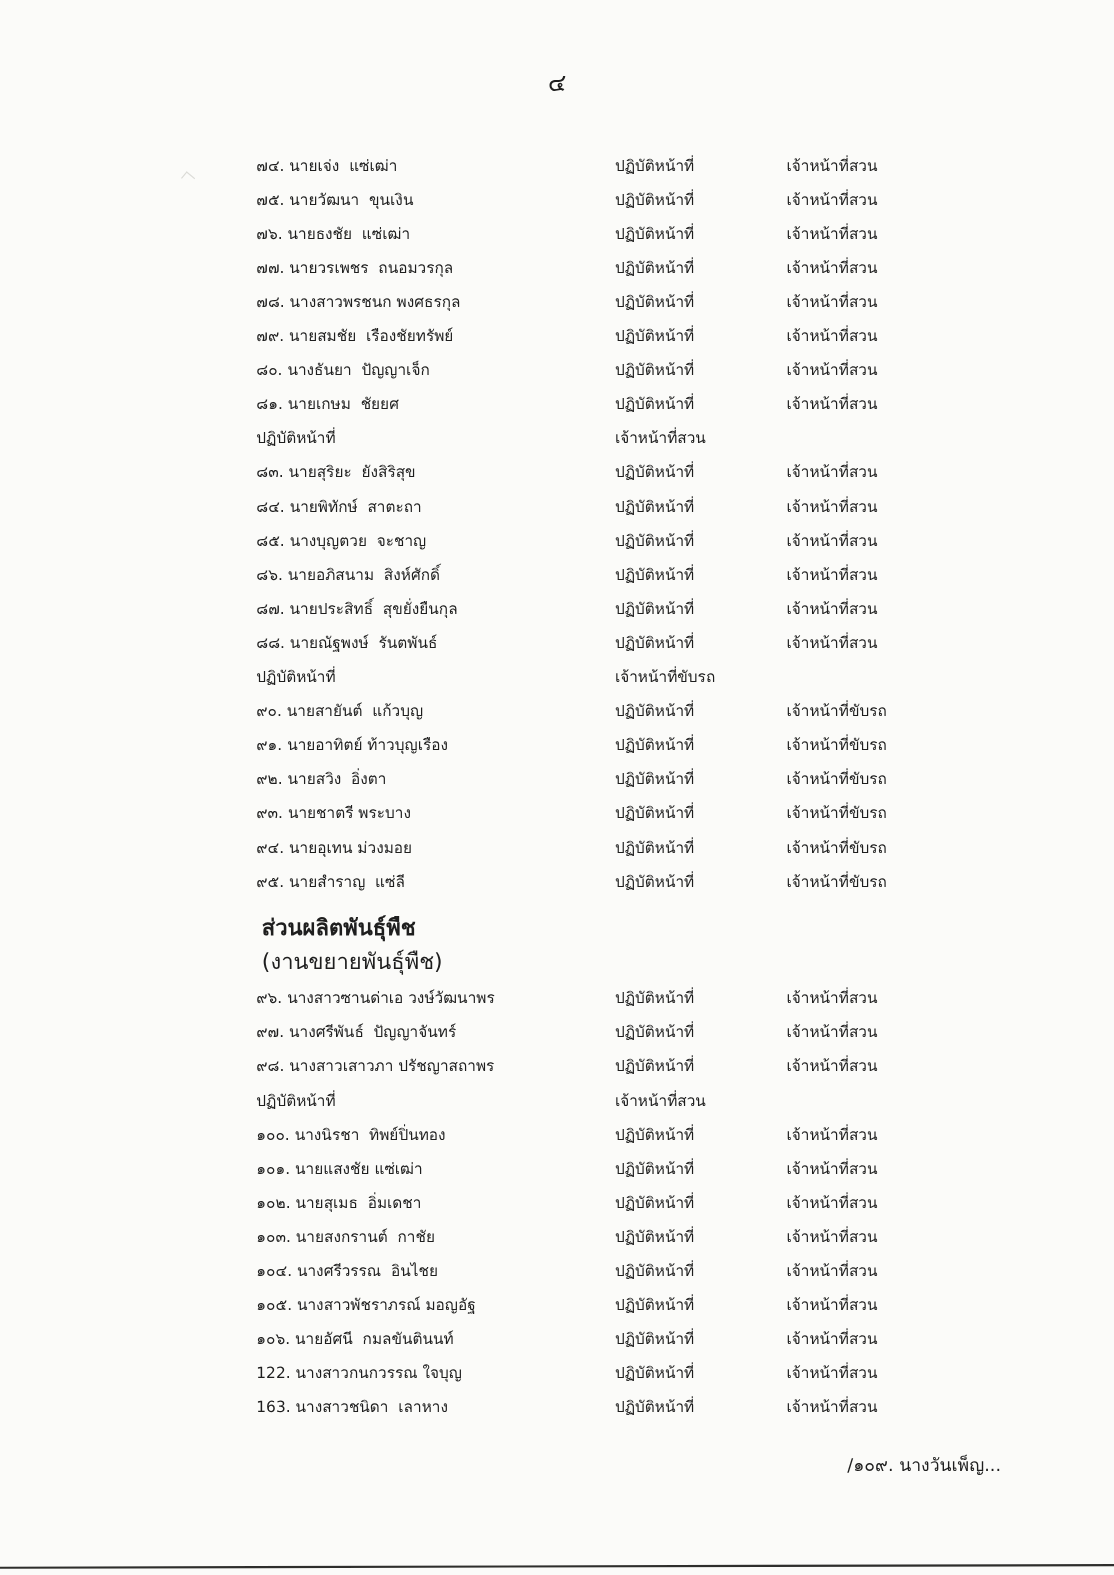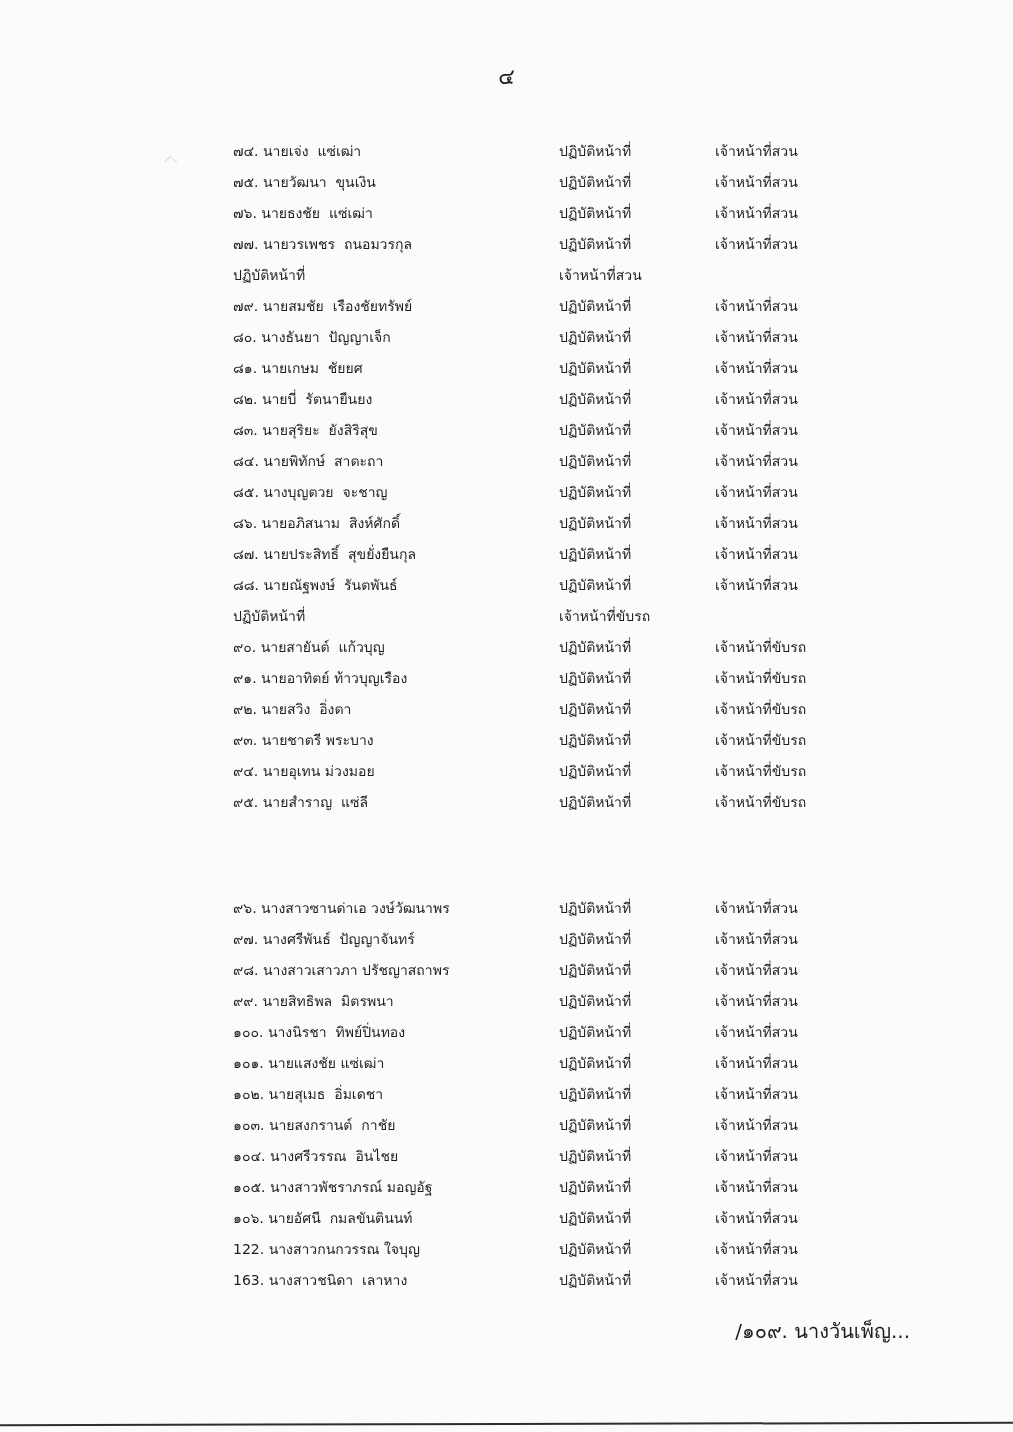--- a/index.html
+++ b/index.html
@@ -52,21 +52,21 @@
     left: 238px;
     top: 828px;
     font-size: 20px;
     line-height: 31px;
   }
   .section-head .title { font-weight: bold; }
   .footer-note {
     position: absolute;
     top: 1316px;
     right: 103px;
-    font-size: 20px;
+    font-size: 16px;
     line-height: 31px;
     text-align: right;
   }
   .scan-line {
     position: absolute;
     left: -4px;
     top: 1423px;
     width: 1022px;
     height: 2px;
     background: #2e2e2c;
@@ -111,20 +111,21 @@
     <span class="c-pos">เจ้าหน้าที่สวน</span>
   </div>
 
   <div class="row">
     <span class="c-name"><span>๗๗.</span> <span>นายวรเพชร  ถนอมวรกุล</span></span>
     <span class="c-duty">ปฏิบัติหน้าที่</span>
     <span class="c-pos">เจ้าหน้าที่สวน</span>
   </div>
 
   <div class="row">
+    <span class="c-name"><span>๗๘.</span> <span>นางสาวพรชนก พงศธรกุล</span></span>
     <span class="c-duty">ปฏิบัติหน้าที่</span>
     <span class="c-pos">เจ้าหน้าที่สวน</span>
   </div>
 
   <div class="row">
     <span class="c-name"><span>๗๙.</span> <span>นายสมชัย  เรืองชัยทรัพย์</span></span>
     <span class="c-duty">ปฏิบัติหน้าที่</span>
     <span class="c-pos">เจ้าหน้าที่สวน</span>
   </div>
 
@@ -134,21 +135,20 @@
     <span class="c-pos">เจ้าหน้าที่สวน</span>
   </div>
 
   <div class="row">
     <span class="c-name"><span>๘๑.</span> <span>นายเกษม  ชัยยศ</span></span>
     <span class="c-duty">ปฏิบัติหน้าที่</span>
     <span class="c-pos">เจ้าหน้าที่สวน</span>
   </div>
 
   <div class="row">
-    <span class="c-name"><span>๘๒.</span> <span>นายบี่  รัตนายืนยง</span></span>
     <span class="c-duty">ปฏิบัติหน้าที่</span>
     <span class="c-pos">เจ้าหน้าที่สวน</span>
   </div>
 
   <div class="row">
     <span class="c-name"><span>๘๓.</span> <span>นายสุริยะ  ยังสิริสุข</span></span>
     <span class="c-duty">ปฏิบัติหน้าที่</span>
     <span class="c-pos">เจ้าหน้าที่สวน</span>
   </div>
 
@@ -217,20 +217,24 @@
     <span class="c-pos">เจ้าหน้าที่ขับรถ</span>
   </div>
 
   <div class="row">
     <span class="c-name"><span>๙๕.</span> <span>นายสำราญ  แซ่ลี</span></span>
     <span class="c-duty">ปฏิบัติหน้าที่</span>
     <span class="c-pos">เจ้าหน้าที่ขับรถ</span>
   </div>
 </div>
 
+  <div class="section-head">
+    <div class="title">ส่วนผลิตพันธุ์พืช</div>
+    <div class="subtitle">(งานขยายพันธุ์พืช)</div>
+  </div>
 
   <div class="roster-b">
   <div class="row">
     <span class="c-name"><span>๙๖.</span> <span>นางสาวซานด่าเอ วงษ์วัฒนาพร</span></span>
     <span class="c-duty">ปฏิบัติหน้าที่</span>
     <span class="c-pos">เจ้าหน้าที่สวน</span>
   </div>
 
   <div class="row">
     <span class="c-name"><span>๙๗.</span> <span>นางศรีพันธ์  ปัญญาจันทร์</span></span>
@@ -238,21 +242,20 @@
     <span class="c-pos">เจ้าหน้าที่สวน</span>
   </div>
 
   <div class="row">
     <span class="c-name"><span>๙๘.</span> <span>นางสาวเสาวภา ปรัชญาสถาพร</span></span>
     <span class="c-duty">ปฏิบัติหน้าที่</span>
     <span class="c-pos">เจ้าหน้าที่สวน</span>
   </div>
 
   <div class="row">
-    <span class="c-name"><span>๙๙.</span> <span>นายสิทธิพล  มิตรพนา</span></span>
     <span class="c-duty">ปฏิบัติหน้าที่</span>
     <span class="c-pos">เจ้าหน้าที่สวน</span>
   </div>
 
   <div class="row">
     <span class="c-name"><span>๑๐๐.</span> <span>นางนิรชา  ทิพย์ปิ่นทอง</span></span>
     <span class="c-duty">ปฏิบัติหน้าที่</span>
     <span class="c-pos">เจ้าหน้าที่สวน</span>
   </div>
 

